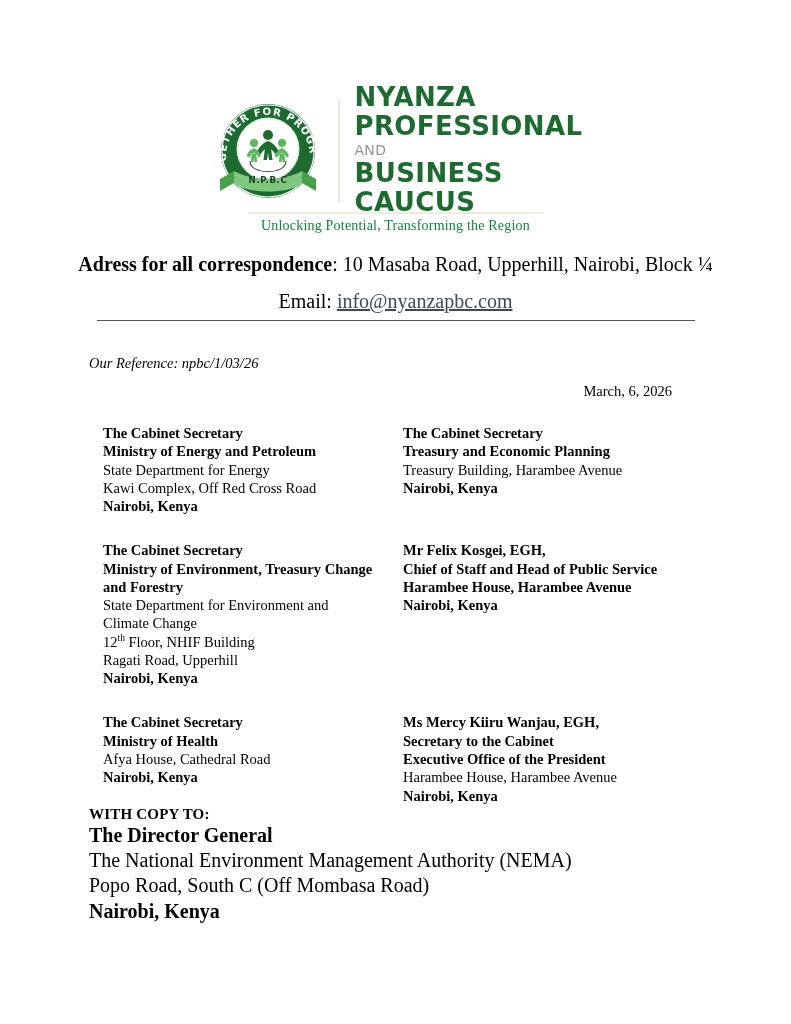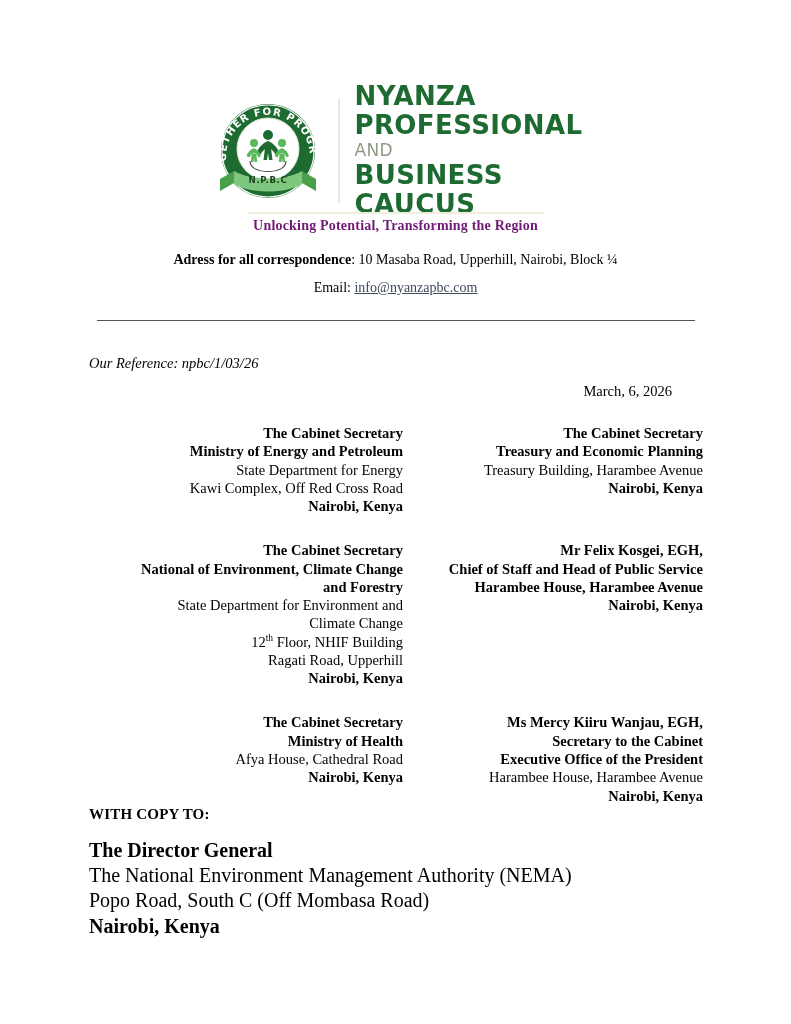--- a/index.html
+++ b/index.html
@@ -59,49 +59,48 @@
     font-weight: bold;
     font-size: 26px;
     letter-spacing: 0.4px;
     color: #1e6b32;
     margin: 0 0 3px 0;
     white-space: nowrap;
   }
   .wm-and {
     font-family: "DejaVu Sans", sans-serif;
     font-weight: normal;
-    font-size: 17px;
+    font-size: 14px;
     letter-spacing: 0.3px;
     color: #8f9a86;
     margin: 1px 0 3px 0;
   }
 
   .tagline-rule {
     width: 296px;
     height: 2px;
     background: #eeeedc;
     margin: 2px 0 4px 0;
   }
   .tagline {
     font-family: "Liberation Serif", serif;
     font-size: 14px;
-    color: #701a75;
+    color: #15803d;
     letter-spacing: 0.2px;
     white-space: nowrap;
-    font-weight: bold;
   }
 
   
   .corr-block {
     position: absolute;
     top: 249px;
     left: 0;
     width: 791px;
     text-align: center;
-    font-size: 14px;
+    font-size: 20px;
     line-height: 1.55;
   }
   .corr-line1 strong { font-weight: bold; }
   .corr-line2 { margin-top: 6px; }
   .email-link {
     color: #3d4a5c;
     text-decoration: underline;
     text-align: right;
   }
 
@@ -132,21 +131,20 @@
     text-align: right;
     font-size: 14.5px;
   }
 
   
   .recipients {
     position: absolute;
     top: 424px;
     left: 0;
     width: 791px;
-    text-align: right;
   }
   .recip-row {
     position: relative;
     display: flex;
   }
   .recip-col-left {
     width: 300px;
     margin-left: 103px;
     flex: 0 0 auto;
   }
@@ -170,21 +168,20 @@
   
   .copy-section {
     position: absolute;
     top: 806px;
     left: 89px;
   }
   .copy-heading {
     font-size: 15px;
     font-weight: bold;
     letter-spacing: 0.2px;
-    margin-bottom: 15px;
   }
   .copy-line {
     font-size: 20px;
     line-height: 1.26;
   }
   .copy-line.b { font-weight: bold; }
 </style>
 </head>
 <body>
 
@@ -273,21 +270,21 @@
         <div class="addr-line b">The Cabinet Secretary</div>
         <div class="addr-line b">Treasury and Economic Planning</div>
         <div class="addr-line">Treasury Building, Harambee Avenue</div>
         <div class="addr-line b">Nairobi, Kenya</div>
       </div>
     </div>
     <div class="block-gap"></div>
     <div class="recip-row">
       <div class="recip-col-left">
         <div class="addr-line b">The Cabinet Secretary</div>
-        <div class="addr-line b">National of Environment, Climate Change</div>
+        <div class="addr-line b">Ministry of Environment, Treasury Change</div>
         <div class="addr-line b">and Forestry</div>
         <div class="addr-line">State Department for Environment and</div>
         <div class="addr-line">Climate Change</div>
         <div class="addr-line"><span>12</span><sup>th</sup><span> Floor, NHIF Building</span></div>
         <div class="addr-line">Ragati Road, Upperhill</div>
         <div class="addr-line b">Nairobi, Kenya</div>
       </div>
       <div class="recip-col-right">
         <div class="addr-line b">Mr Felix Kosgei, EGH,</div>
         <div class="addr-line b">Chief of Staff and Head of Public Service</div>

